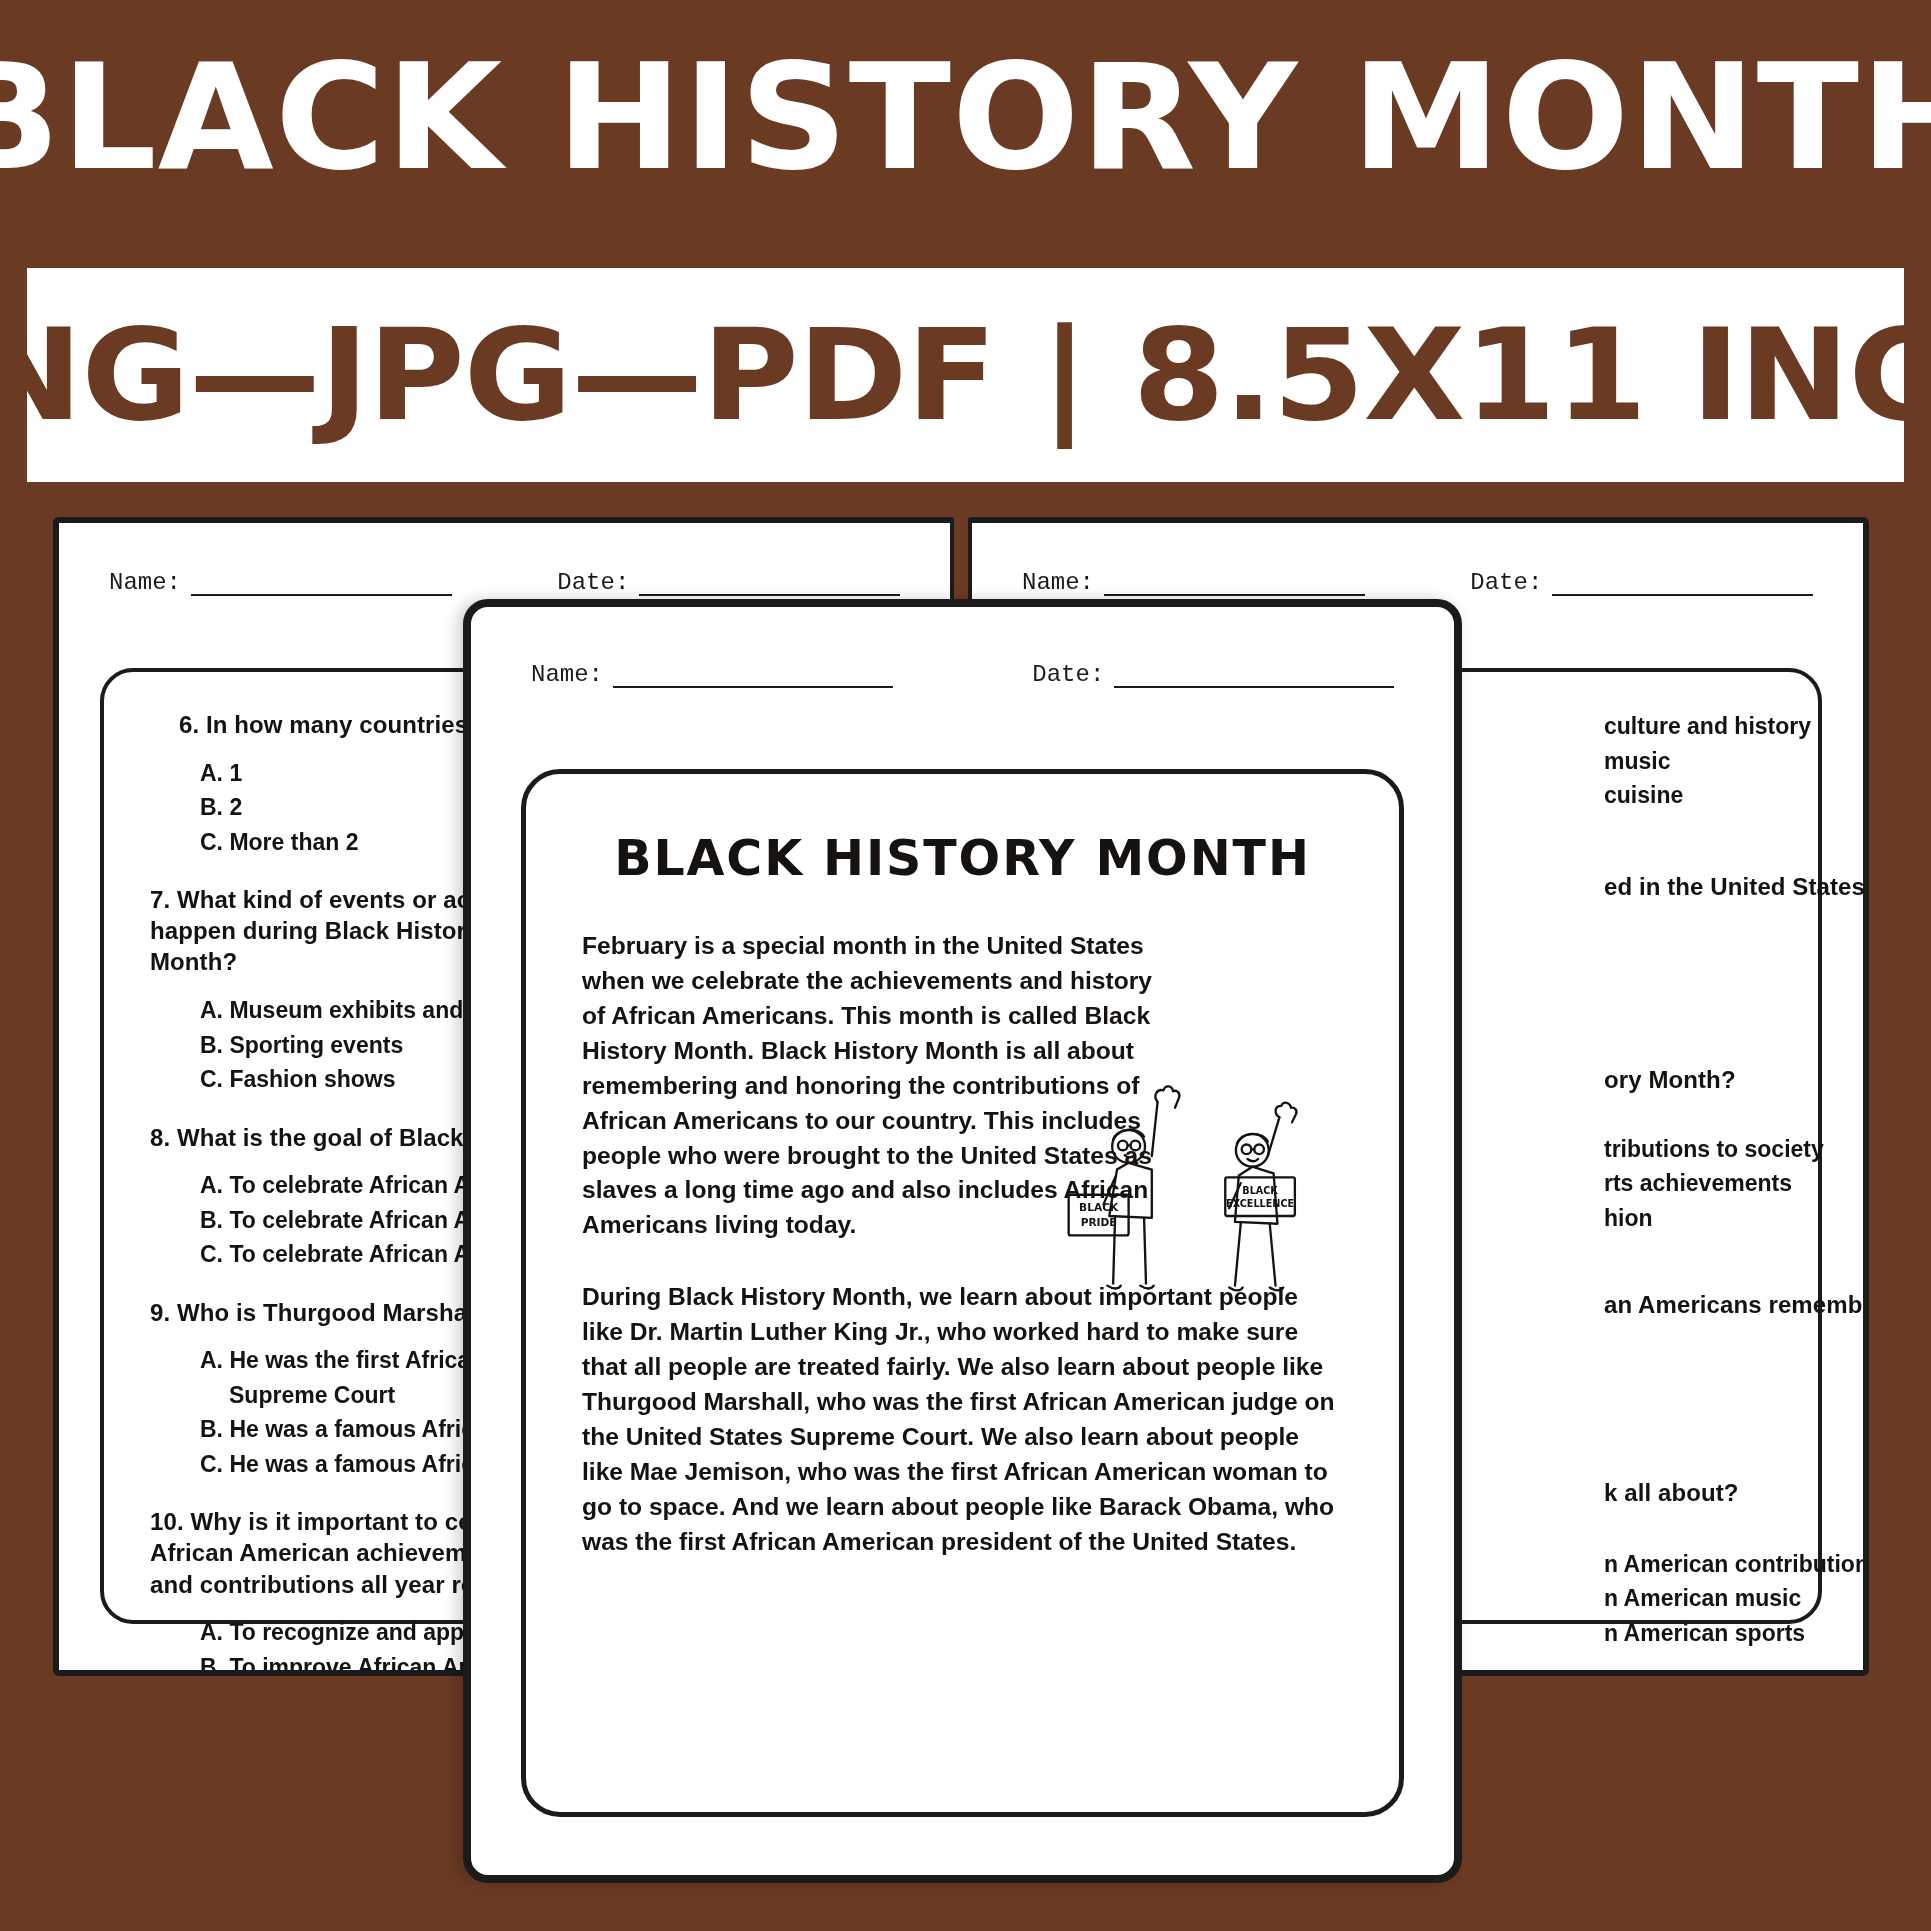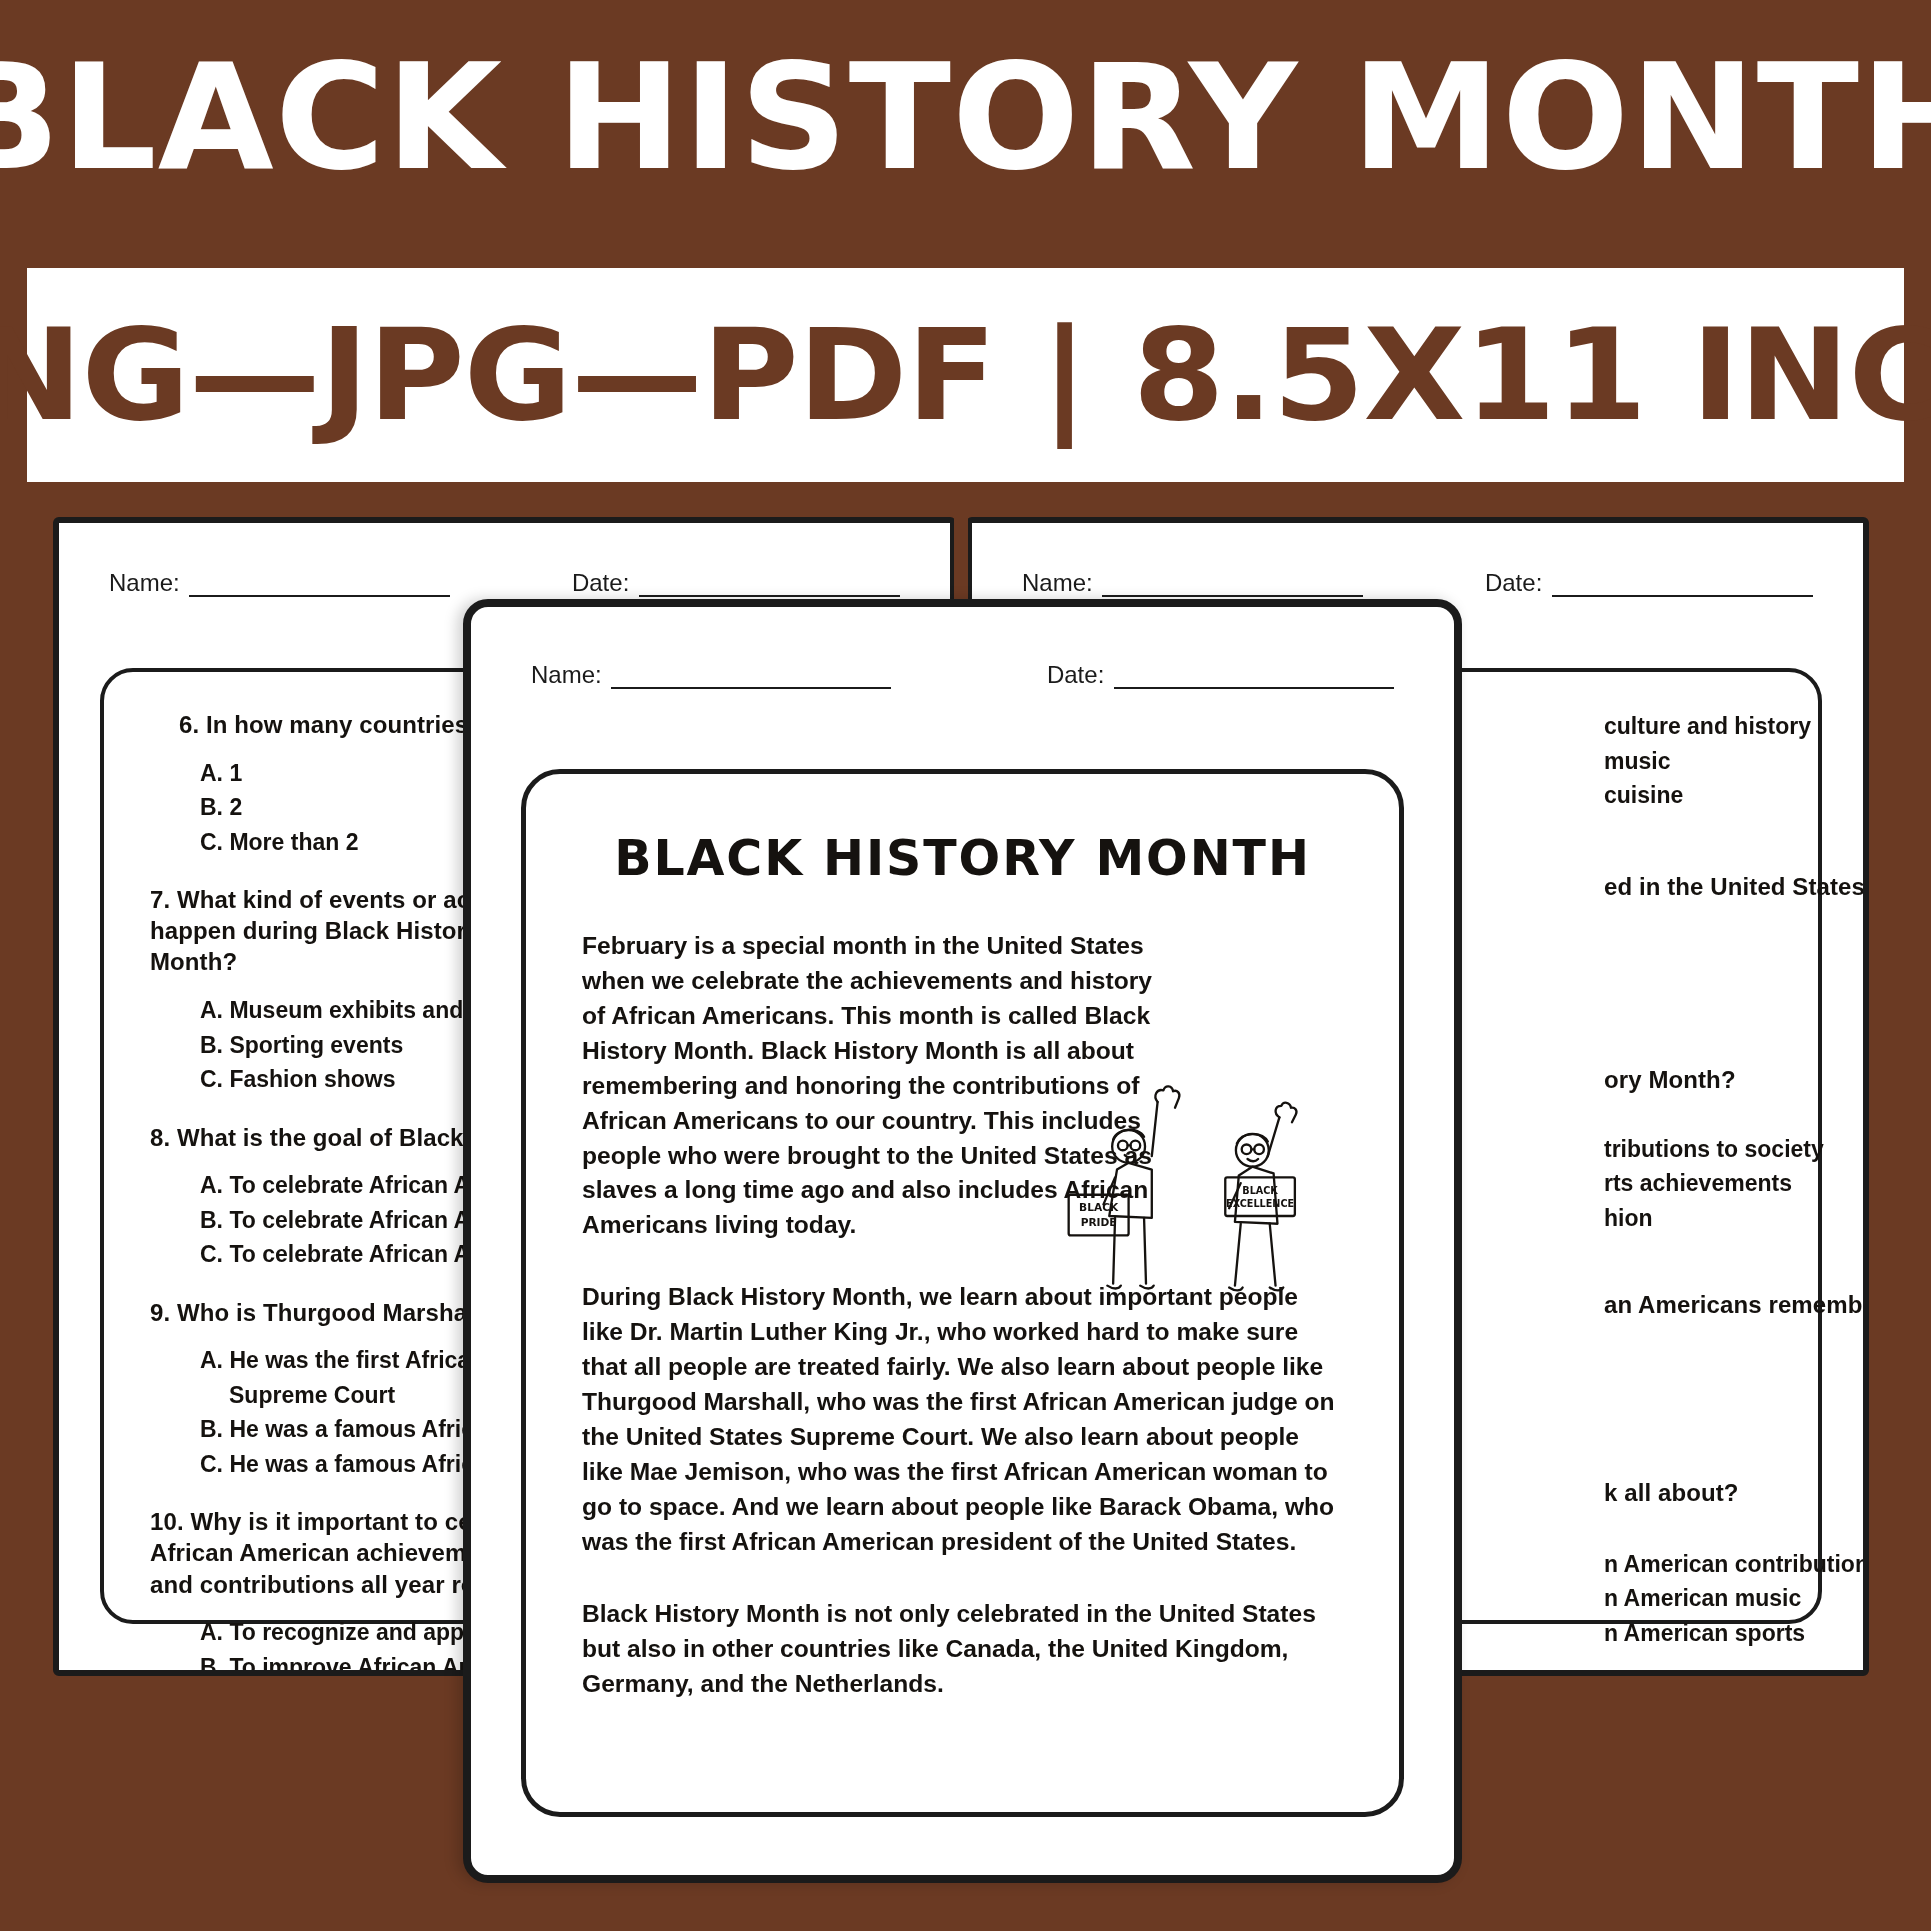--- a/index.html
+++ b/index.html
@@ -75,21 +75,21 @@
     z-index: 5;
   }
 
   
   .namedate {
     display: flex;
     padding: 0 50px;
     margin-top: 46px;
     font-size: 24px;
     color: #1b1b1b;
-    font-family: Liberation Sans, sans-serif;
+    font-family: Liberation Mono, monospace;
   }
   .nd-block { display: flex; align-items: flex-end; }
   .nd-label { white-space: nowrap; padding-right: 9.7px; font-size: 24px; }
   .nd-line { width: 261px; border-bottom: 2.9px solid #1b1b1b; height: 25px; }
   .nd-spacer { flex: 1; }
 
   .sheet-front .namedate { margin-top: 54px; padding: 0 60px; font-size: 26px; }
   .sheet-front .nd-line { width: 280px; }
 
   
@@ -353,17 +353,16 @@
           <text x="41" y="190" font-size="11">PRIDE</text>
           <text x="208" y="157" font-size="10">BLACK</text>
           <text x="208" y="171" font-size="10">EXCELLENCE</text>
         </g>
       </svg>
     </div>
 
     <div class="front-body">
       <p class="para-1">February is a special month in the United States when we celebrate the achievements and history of African Americans. This month is called Black History Month. Black History Month is all about remembering and honoring the contributions of African Americans to our country. This includes people who were brought to the United States as slaves a long time ago and also includes African Americans living today.</p>
       <p>During Black History Month, we learn about important people like Dr. Martin Luther King Jr., who worked hard to make sure that all people are treated fairly. We also learn about people like Thurgood Marshall, who was the first African American judge on the United States Supreme Court. We also learn about people like Mae Jemison, who was the first African American woman to go to space. And we learn about people like Barack Obama, who was the first African American president of the United States.</p>
-      <p class="tight">Black History Month is not only celebrated in the United States but also in other countries like Canada, the United Kingdom, Germany, and the Netherlands.</p>
     </div>
   </div>
 </div>
 
 
 </body></html>

